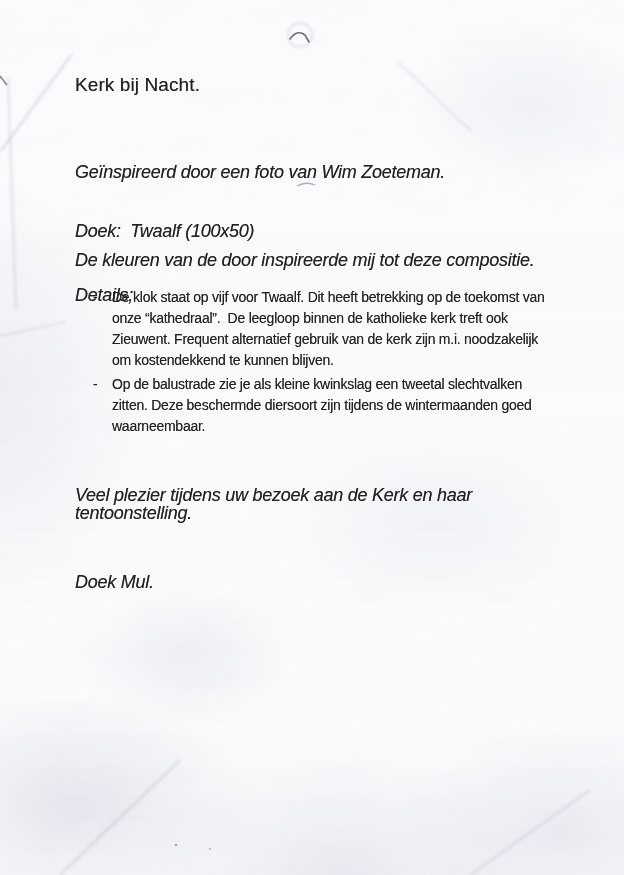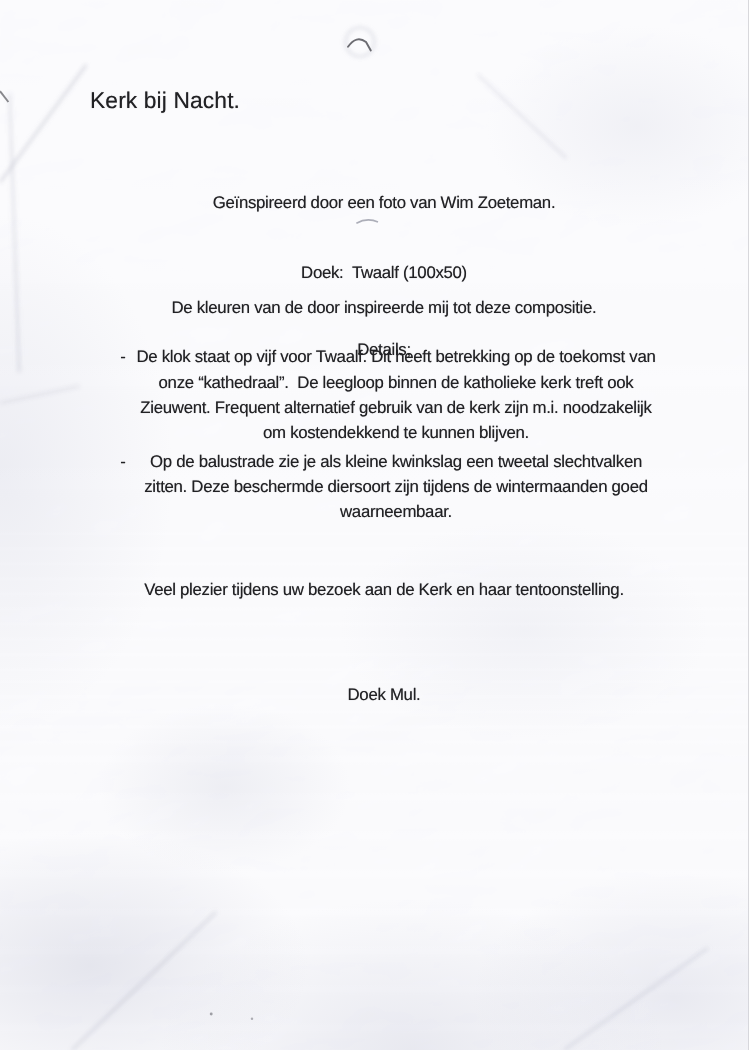--- a/index.html
+++ b/index.html
@@ -21,39 +21,40 @@
     font-family: "Liberation Sans", "DejaVu Sans", sans-serif;
     color: #212124;
   }
   .texture {
     position: absolute;
     inset: 0;
     mix-blend-mode: multiply;
     opacity: 0.8;
     pointer-events: none;
   }
-  .content { position: absolute; inset: 0; z-index: 2; text-align: center; }
+  .content { position: absolute; inset: 0; z-index: 2; }
   .ink {
     text-shadow: 0 0 0.6px rgba(25,25,30,0.55);
     white-space: pre-wrap;
   }
   .title {
     position: absolute;
     left: 75px; top: 74px;
     font-size: 19px;
     line-height: 22px;
     letter-spacing: 0.1px;
   }
   .para {
     position: absolute;
     left: 75px;
     width: 490px;
-    font-size: 14px;
+    font-size: 18px;
     line-height: 18px;
     letter-spacing: -0.25px;
+    font-style: italic;
   }
   .p0 { top: 145px; }
   .p1 { top: 175px; }
   .p2 { top: 204px; }
   .p3 { top: 233px; }
   .p4 { top: 268px; }
   .bullets {
     position: absolute;
     left: 93px; top: 287px;
     width: 462px;

